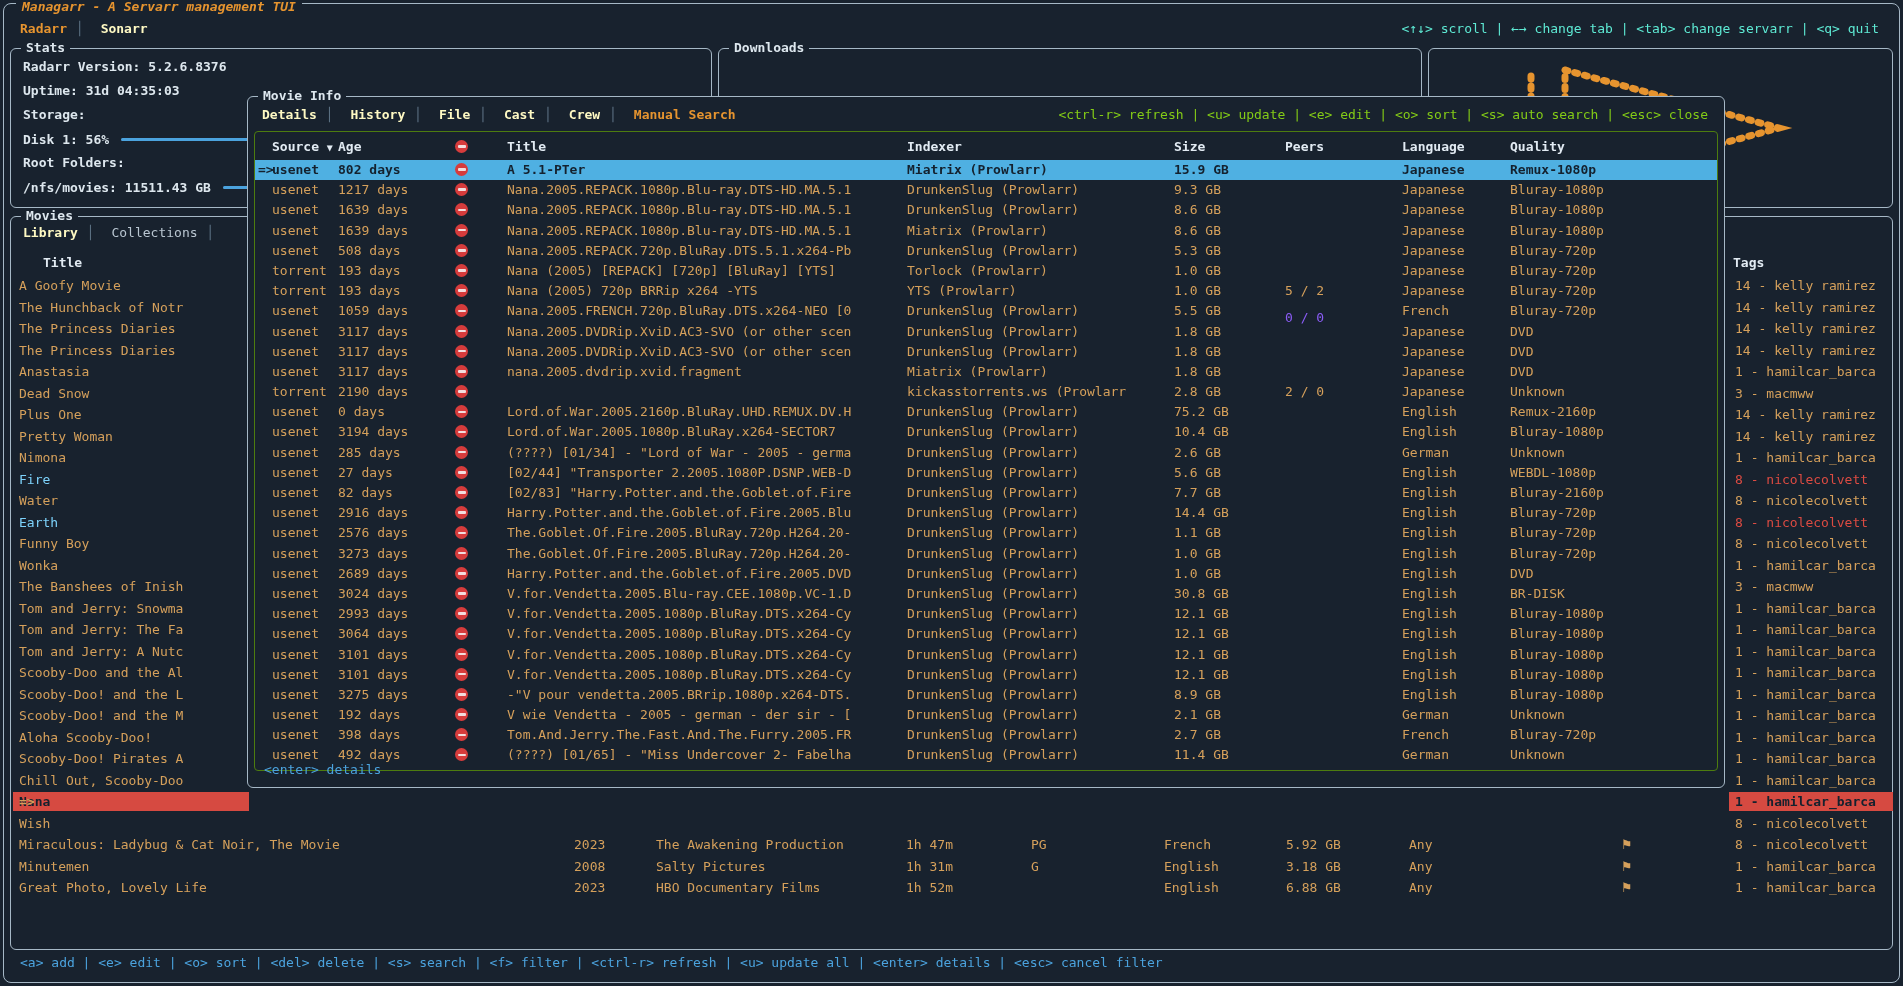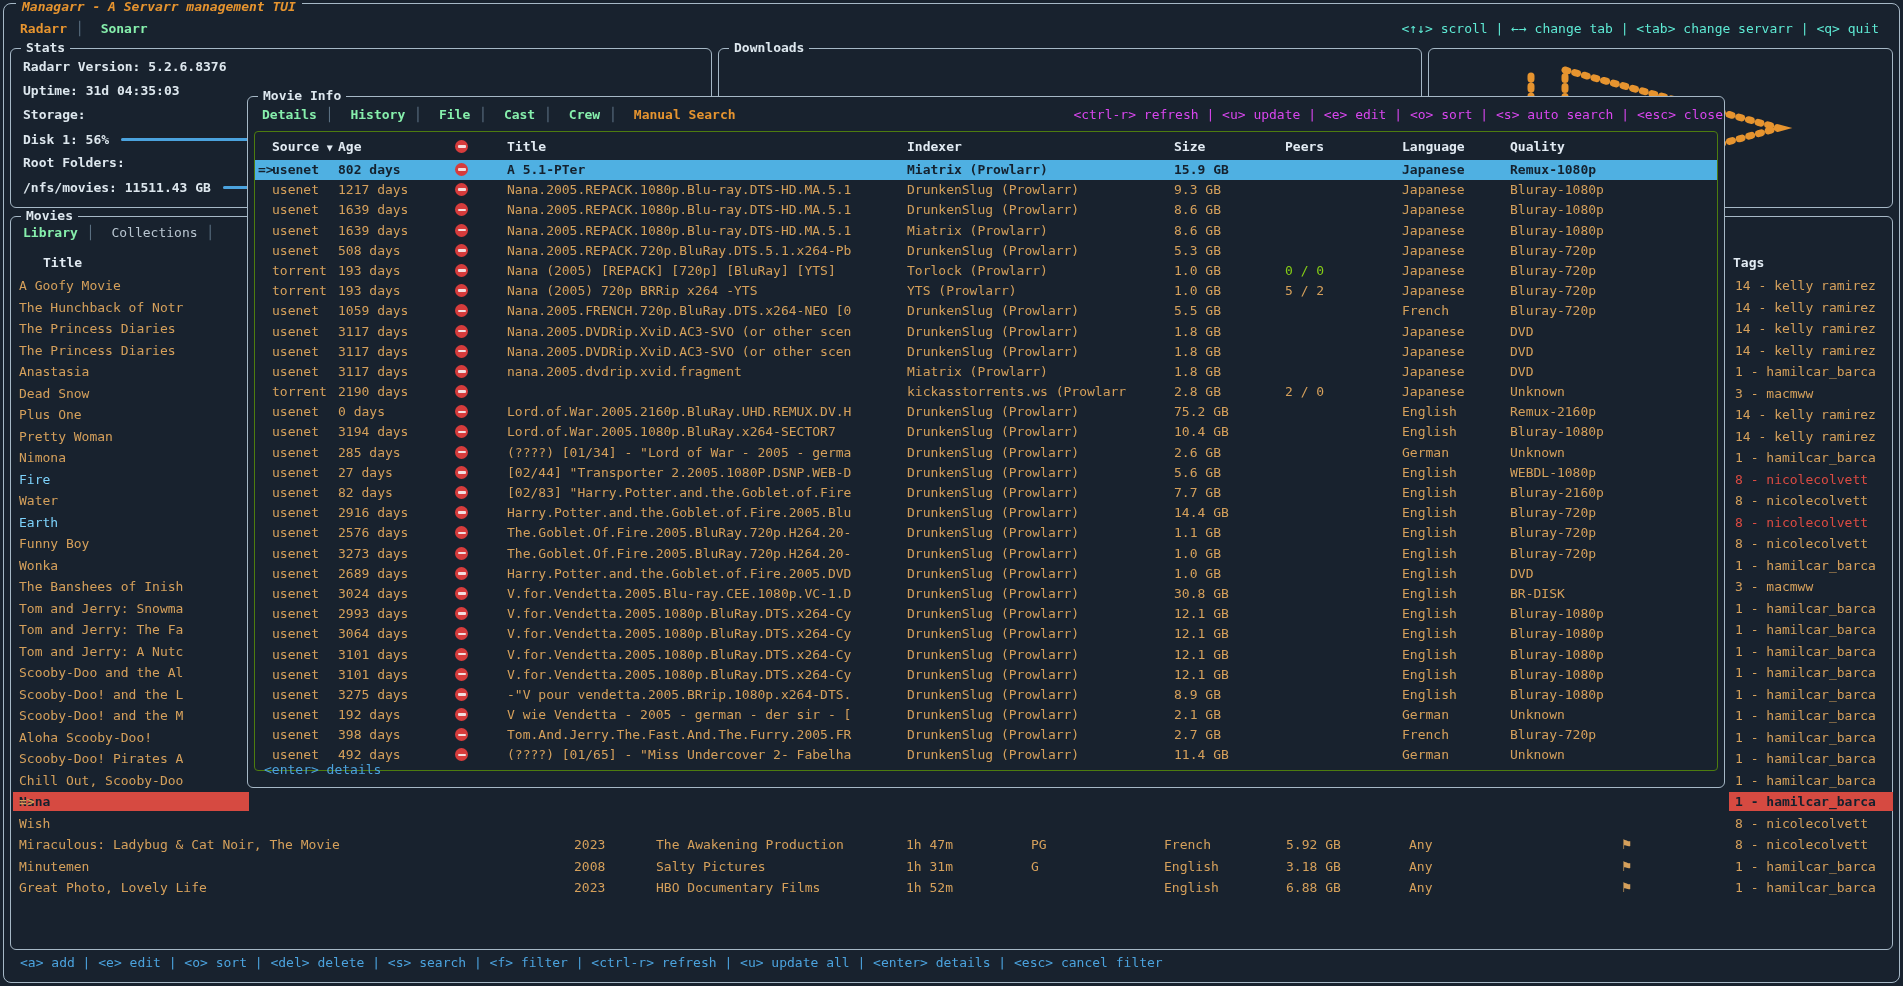--- a/index.html
+++ b/index.html
@@ -9,21 +9,21 @@
     background: #18222e; color: #dde7ee;
     font-family: "DejaVu Sans Mono", "DejaVu Sans", monospace; font-size: 13px;
   }
   .frame { position: absolute; inset: 3px; border: 1px solid #a6b8c6; border-radius: 8px; pointer-events: none; }
   .app-title {
     position: absolute; left: 16px; top: -2px; height: 17px; line-height: 17px;
     background: #18222e; padding: 0 6px; color: #e6942f; font-weight: bold; font-style: italic; z-index: 2;
   }
   
   .tabs { white-space: nowrap; }
-  .tab { font-weight: bold; color: #86efac; cursor: default; }
+  .tab { font-weight: bold; color: #fef9c3; cursor: default; }
   .tab.active { color: #e6942f; }
   .tab.dim { font-weight: normal; color: #b9c6d1; }
   .tabs .tab:not(:last-of-type)::after { content: "│"; color: #5d7385; font-weight: normal; margin: 0 9px; }
   .tabs.trail .tab:last-of-type::after { content: "│"; color: #5d7385; font-weight: normal; margin: 0 9px; }
   .servarr-tabs { position: absolute; left: 20px; top: 19px; height: 20px; line-height: 20px; }
   .top-hints { position: absolute; right: 24px; top: 19px; height: 20px; line-height: 20px; color: #5eead4; }
 
   
   .panel { position: absolute; border: 1px solid #a6b8c6; border-radius: 6px; background: #18222e; }
   .panel-title { position: absolute; top: -9px; left: 10px; background: #18222e; padding: 0 5px; font-weight: bold; color: #dde7ee; line-height: 16px; }
@@ -60,34 +60,34 @@
   .m-qual2 { left: 1398px; }
   .m-flag { left: 1610px; color: #4ba3de; font-family: "DejaVu Sans", sans-serif; }
   .m-tag { left: 1718px; width: 164px; height: 19px; line-height: 19px; top: 1px; padding-left: 6px; }
   .m-tag.red { color: #dc4b42; }
   .m-tag.sel { background: #d64a41; color: #14212e; font-weight: bold; }
 
   
   .modal { position: absolute; left: 247px; top: 96px; width: 1478px; height: 692px; z-index: 5;
            border: 1px solid #a6b8c6; border-radius: 6px; background: #18222e; }
   .modal-tabs { position: absolute; left: 14px; top: 8px; height: 20px; line-height: 20px; }
-  .modal-hints { position: absolute; right: 1px; top: 8px; height: 20px; line-height: 20px; color: #d946ef; }
+  .modal-hints { position: absolute; right: 16px; top: 8px; height: 20px; line-height: 20px; color: #84cc16; }
   .results-box { position: absolute; left: 6px; top: 34px; width: 1464px; height: 640px; border: 1px solid #4d7c0f; border-radius: 4px; overflow: hidden; }
   .rhead { position: relative; height: 26px; line-height: 26px; font-weight: bold; margin-top: 2px; }
   .rhead .c { color: #e2ebf3; }
   .srow { position: relative; height: 20.2px; line-height: 20.2px; }
   .c { position: absolute; white-space: pre; color: #d5a05b; }
   .c-prefix { left: 3px; width: 16px; font-weight: bold; }
   .c-source { left: 17px; } .c-age { left: 83px; } .c-blkcol { left: 200px; width: 20px; }
   .c-title { left: 252px; width: 396px; overflow: hidden; }
   .c-indexer { left: 652px; width: 262px; overflow: hidden; }
   .c-size { left: 919px; } .c-peers { left: 1030px; } .c-lang { left: 1147px; } .c-qual { left: 1255px; }
   .srow.sel { background: #4fb0e2; }
   .srow.sel .c { color: #14212e; font-weight: bold; }
-  .c.red { color: #84cc16; }
+  .c.red { color: #8b5cf6; margin-top: 47px; }
   .sort { font-size: 10px; }
   .blk { display: inline-block; width: 13px; height: 13px; border-radius: 50%; background: #d63c3c; position: relative; top: 2px; }
   .blk::after { content: ""; position: absolute; left: 2.5px; top: 5.25px; width: 8px; height: 2.5px; background: #f2dede; border-radius: 1px; }
   .footer-hint { position: absolute; left: 16px; bottom: 10px; color: #4ba3de; }
 
   .bottom-hints { position: absolute; left: 20px; top: 952px; height: 22px; line-height: 22px; color: #4ba3de; }
 </style>
 </head>
 <body>
 

